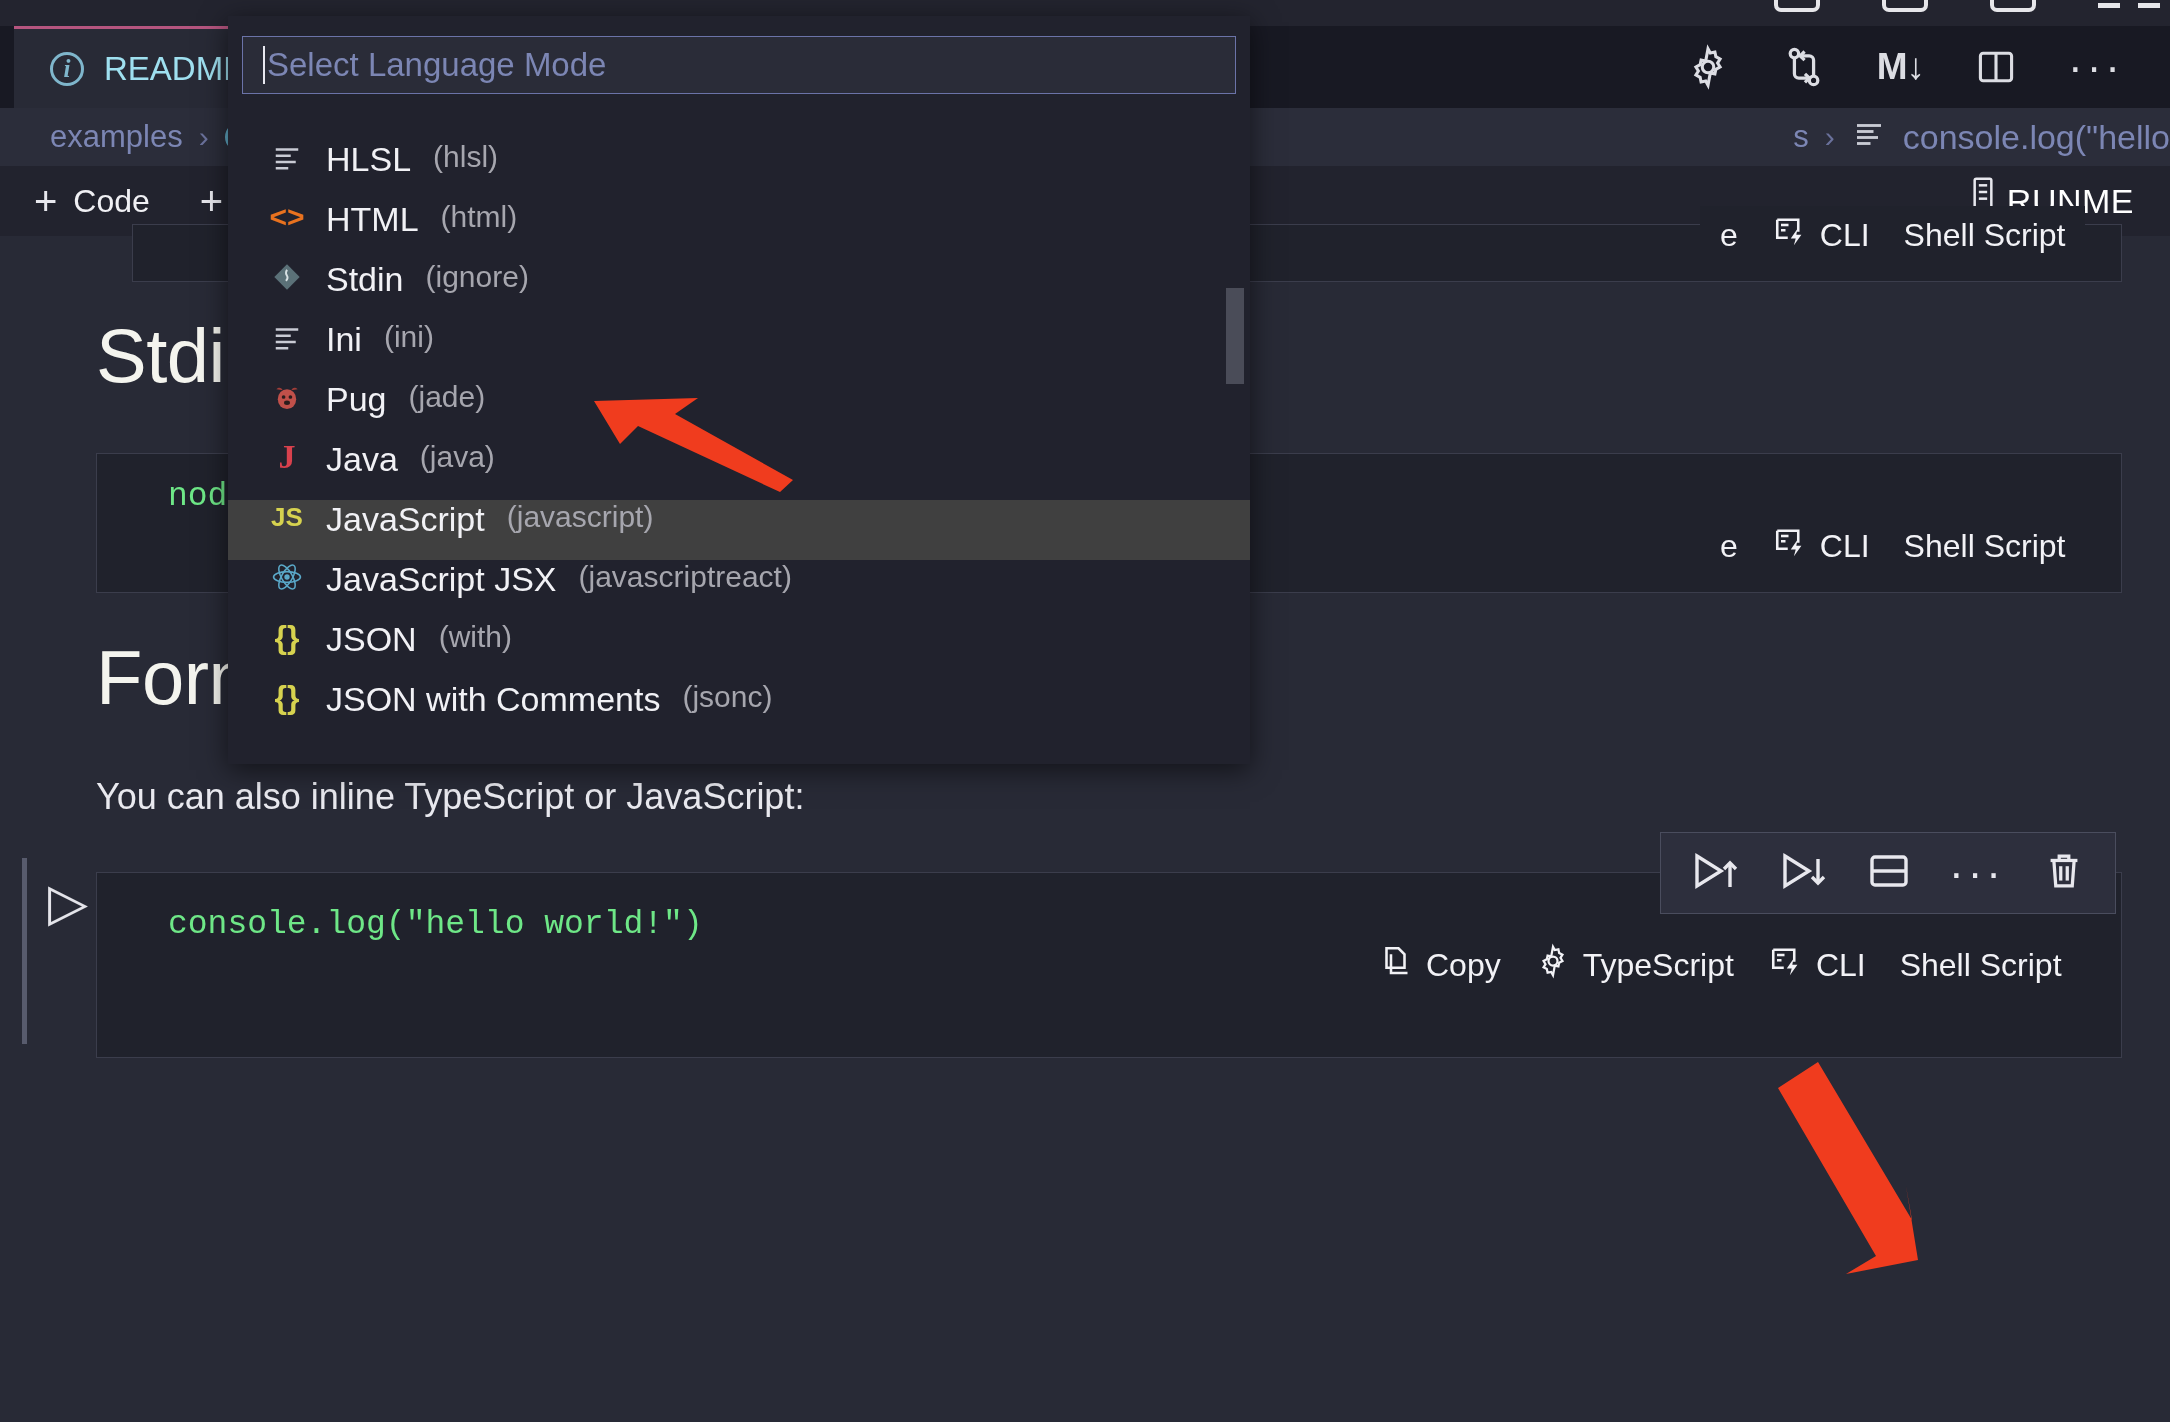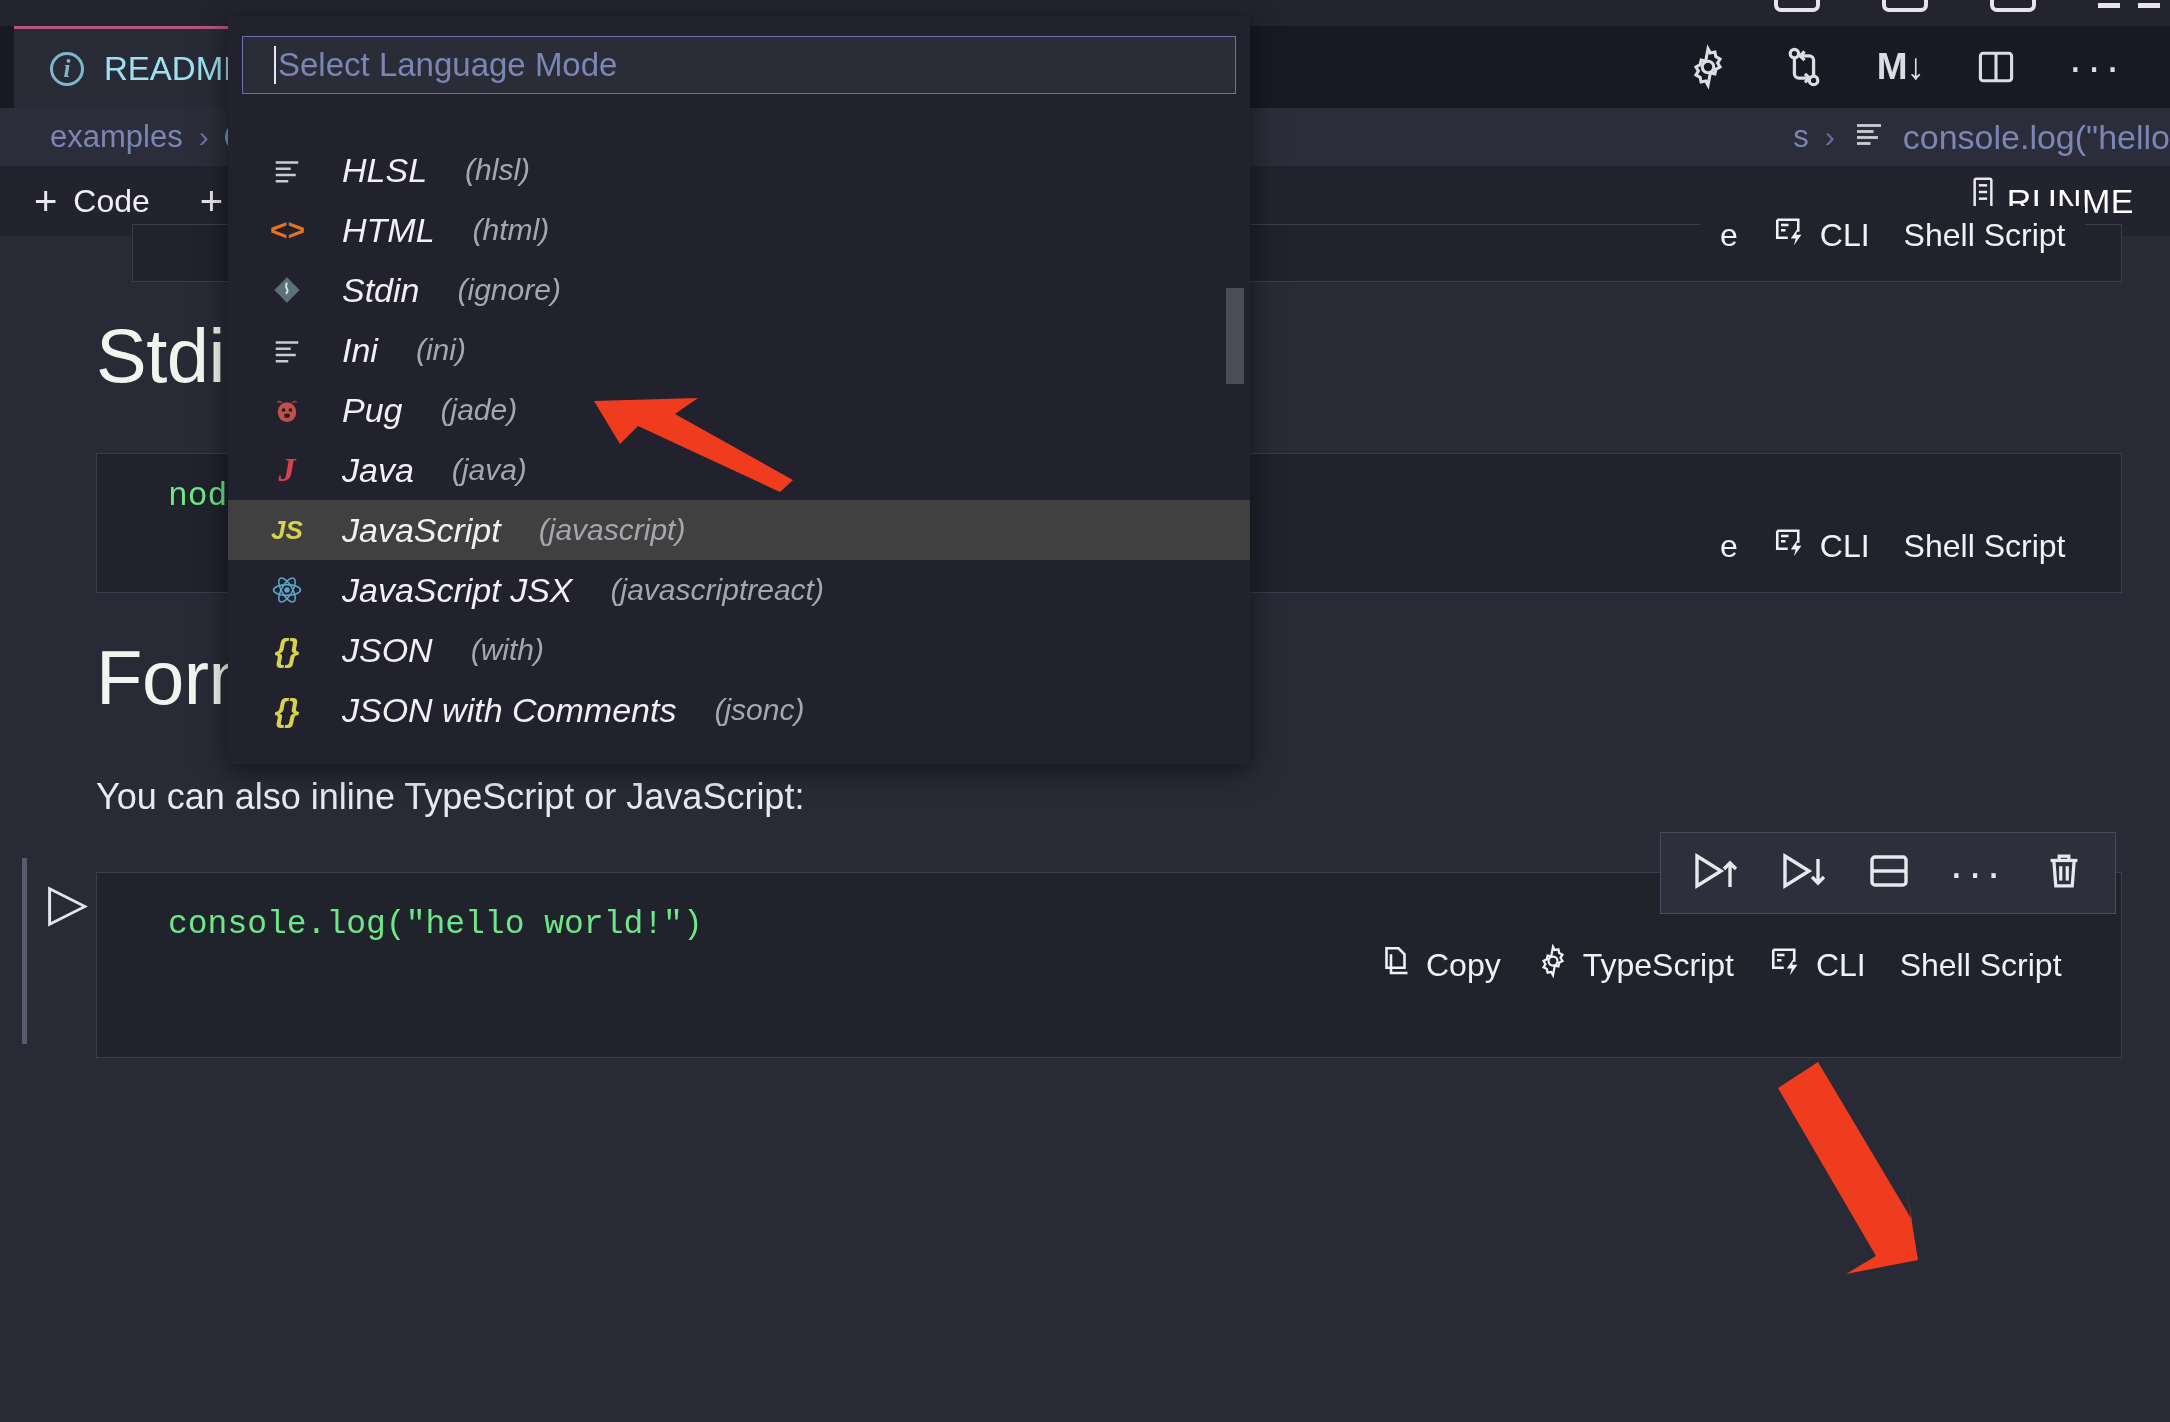--- a/index.html
+++ b/index.html
@@ -146,33 +146,33 @@
     width: 1022px;
     background: #21222d;
     box-shadow: 0 6px 26px rgba(0,0,0,0.55);
     z-index: 50;
   }
   .qp-inputwrap { padding: 20px 14px 14px 14px; background: #21222d; }
   .qp-input {
     width: 100%; height: 58px;
     background: #2a2c38;
     border: 1px solid #6b73a8;
-    display: flex; align-items: center; padding: 0 31px;
+    display: flex; align-items: center; padding: 0 20px;
   }
   .qp-caret {
     width: 2px; height: 38px; background: #e8e8f0; margin-right: 2px;
   }
   .qp-placeholder {
     font-size: 33px; color: #7c86b4;
   }
   .qp-spacer { height: 32px; background: #21222d; }
   .qp-list { position: relative; background: #21222d; padding-bottom: 24px; }
   .qp-row {
-    height: 60px; display: flex; align-items: center; gap: 38px;
-    padding-left: 42px; position: relative; font-style: italic;
+    height: 60px; display: flex; align-items: flex-start; gap: 22px;
+    padding-left: 42px; position: relative;
   }
   .qp-row.selected { background: #404040; }
   .qp-icon {
     width: 34px; height: 34px; flex: none;
     display: flex; align-items: center; justify-content: center;
     font-size: 27px; font-weight: bold;
   }
   .qp-name { font-size: 34px; color: #f1f1f5; white-space: nowrap; }
   .qp-desc { font-size: 30px; color: #a6a6ae; white-space: nowrap; }
   .qp-scrollbar {

